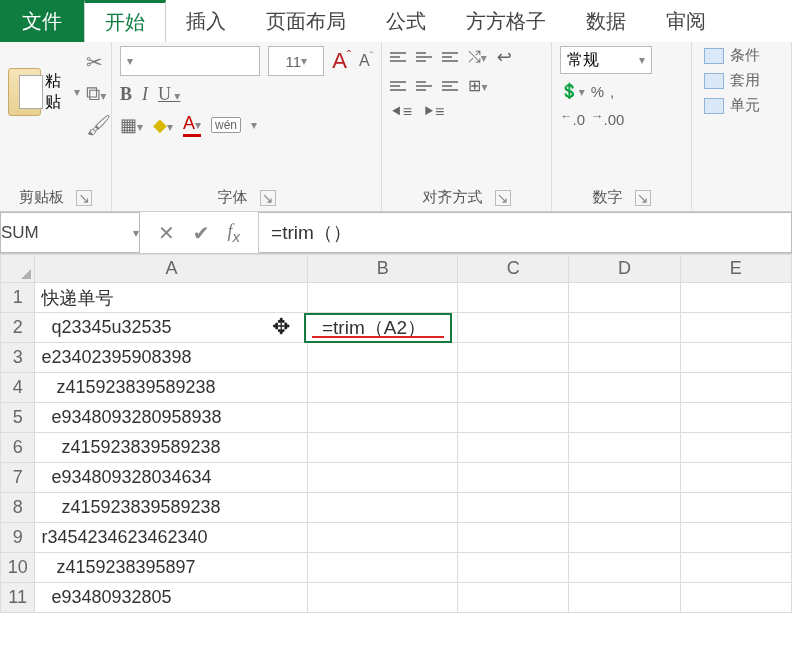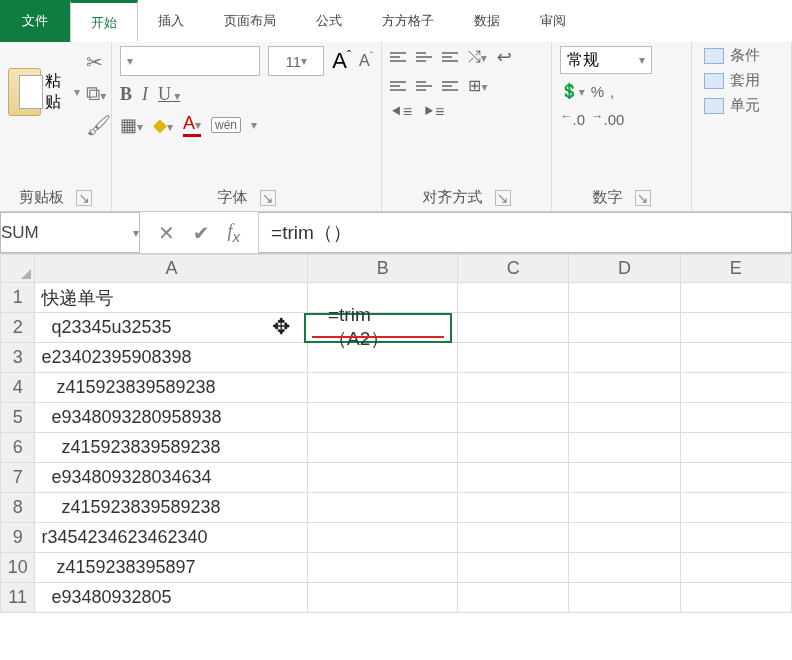--- a/index.html
+++ b/index.html
@@ -1,20 +1,20 @@
 <!DOCTYPE html>
 <html><head>
 <meta charset="utf-8">
 <style>
   * { box-sizing: border-box; margin: 0; padding: 0; font-family: "Microsoft YaHei", Arial, sans-serif; }
   body { background: #fff; width: 792px; height: 660px; overflow: hidden; position: relative; }
 
   
   .tabs { display: flex; height: 42px; background: #fff; align-items: stretch; }
-  .tab { padding: 0 20px; font-size: 13px; color: #444; display: flex; align-items: center; cursor: pointer; }
+  .tab { padding: 0 20px; font-size: 20px; color: #444; display: flex; align-items: center; cursor: pointer; }
   .tab.file { background: #0f7d40; color: #fff; font-weight: 500; padding: 0 22px; }
   .tab.active { border-top: 3px solid #0f7d40; border-left: 1px solid #ccc; border-right: 1px solid #ccc; color: #0f7d40; }
 
   
   .ribbon { display: flex; background: #f6f6f6; border-bottom: 1px solid #ccc; height: 170px; }
   .group { border-right: 1px solid #ddd; padding: 4px 8px; display: flex; flex-direction: column; justify-content: space-between; }
   .group-label { text-align: center; font-size: 15px; color: #555; padding-top: 4px; display:flex; justify-content:center; align-items:center; gap:12px;}
   .launcher { font-size: 14px; color: #888; border:1px solid #bbb; width:16px; height:16px; display:inline-flex; align-items:center; justify-content:center;}
 
   .clipboard { width: 112px; }
@@ -68,21 +68,21 @@
   .grid thead th { background:#efefef; color:#666; font-weight:normal; height:28px; }
   .grid .corner { width:34px; background:#efefef; position:relative; }
   .grid .corner::after { content:""; position:absolute; right:3px; bottom:3px; width:0; height:0; border-left:10px solid transparent; border-bottom:10px solid #b0b0b0;}
   .grid tbody th { background:#efefef; color:#666; font-weight:normal; width:34px; text-align:center; }
   .grid td { height:30px; padding:0 6px; text-align:left; }
   .colA { width:270px; }
   .colB { width:148px; }
   .colC, .colD, .colE { width:110px; }
 
   
-  .active-cell { position:absolute; border:2px solid #137b3f; background:#fff; display:flex; align-items:center; padding:0 22px; font-size:19px; color:#333; }
+  .active-cell { position:absolute; border:2px solid #137b3f; background:#fff; display:flex; align-items:center; padding:0 16px; font-size:19px; color:#333; }
   .active-cell .underline { position:absolute; left:6px; right:6px; bottom:3px; height:2px; background:#d22; }
 
   .move-cursor { position:absolute; font-size:22px; color:#222; pointer-events:none; }
 </style>
 </head>
 <body>
 
 <div class="tabs">
   <div class="tab file">文件</div>
   <div class="tab active">开始</div>
@@ -119,21 +119,21 @@
     <div>
       <div class="font-row1">
         <div class="font-name">
             <span></span>
             <span class="drop">▾</span>
           </div>
         <div class="font-size">
             <span>11</span>
             <span class="drop"> ▾</span>
           </div>
-        <span style="font-size:22px;color:#000000;"><span>A</span><sup style="font-size:12px;">ˆ</sup></span>
+        <span style="font-size:22px;color:#b91c1c;"><span>A</span><sup style="font-size:12px;">ˆ</sup></span>
         <span style="font-size:16px;color:#666;"><span>A</span><sup style="font-size:10px;">ˇ</sup></span>
       </div>
       <div class="font-row2">
         <span class="biu b">B</span>
         <span class="biu i">I</span>
         <span class="biu u">U<span class="drop"> ▾</span></span>
       </div>
       <div class="font-row3">
         <span>▦<span class="drop">▾</span></span>
         <span style="color:#d6b900;">◆<span class="drop" style="color:#888;">▾</span></span>

